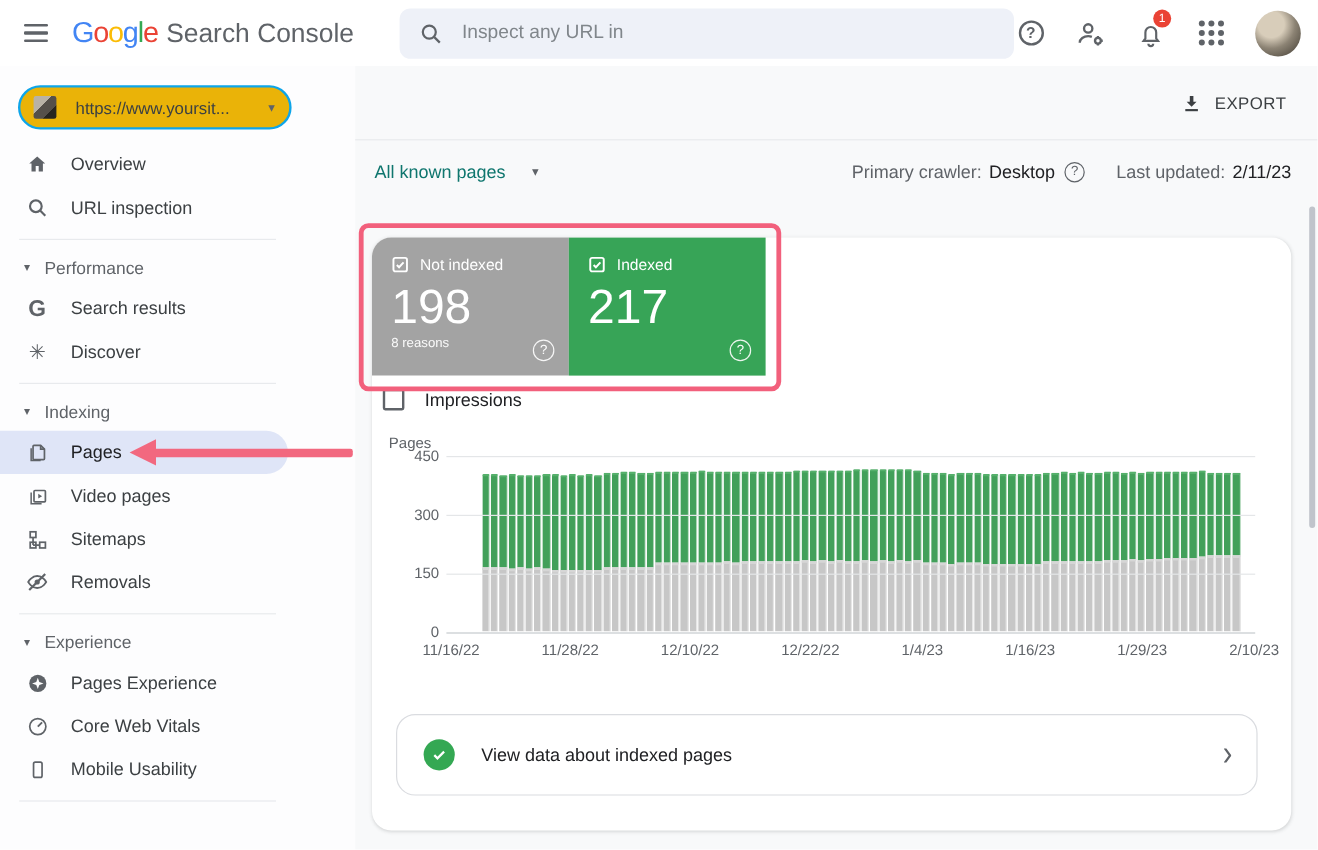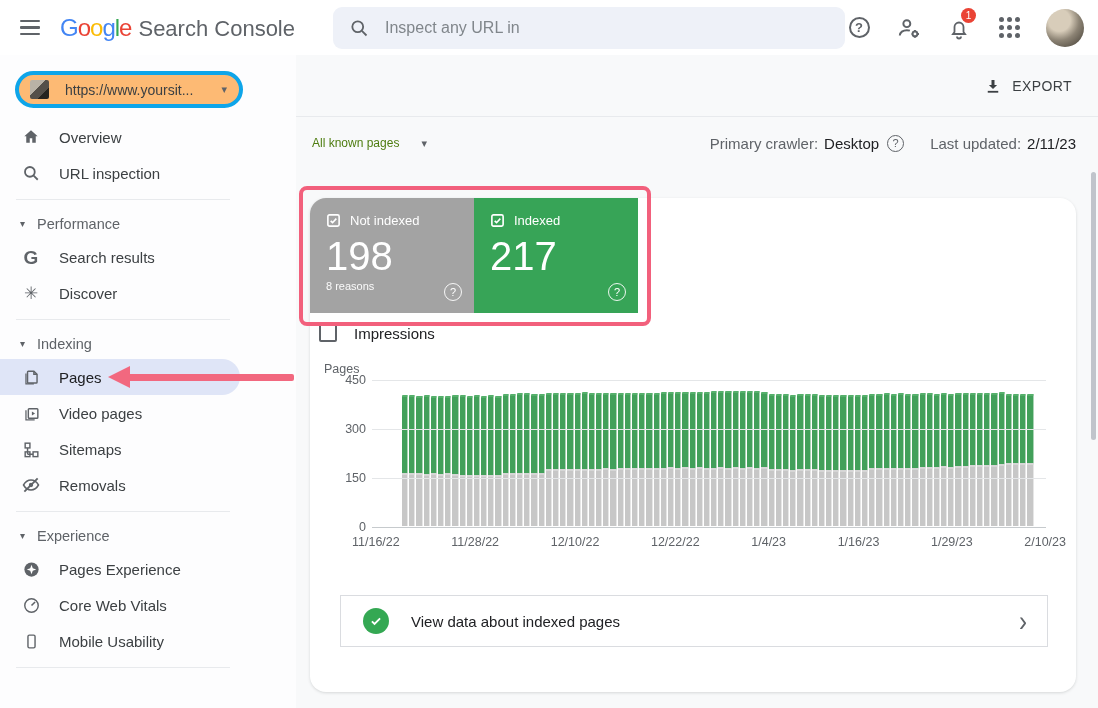--- a/index.html
+++ b/index.html
@@ -24,21 +24,21 @@
   .badge { position:absolute; top:-7px; right:-4px; min-width:15px; height:15px; background:#ea4335; color:#fff; border-radius:8px; font-size:10px; display:flex; align-items:center; justify-content:center; padding:0 3px; }
   .appsgrid { display:grid; grid-template-columns:repeat(3,5px); grid-template-rows:repeat(3,5px); gap:3px; }
   .appsgrid i { width:5px; height:5px; border-radius:50%; background:#5f6368; }
   .avatar { width:38px; height:38px; border-radius:50%; background:radial-gradient(circle at 35% 30%, #d8cdba 0 30%, #8c8374 55%, #3c372e 100%); cursor:pointer; }
 
   
   .body-row { flex:1; display:flex; min-height:0; }
 
   
   .sidebar { width:296px; flex:0 0 auto; padding-top:16px; background:#fdfdfe; }
-  .prop-pill { margin-left:15px; width:228px; height:37px; border:4px solid #0ea5e9; border-radius:20px; display:flex; align-items:center; padding:0 12px 0 11px; cursor:pointer; background:#fdba74; }
+  .prop-pill { margin-left:15px; width:228px; height:37px; border:2px solid #0ea5e9; border-radius:20px; display:flex; align-items:center; padding:0 12px 0 11px; cursor:pointer; background:#eab308; }
   .favicon { width:19px; height:19px; border-radius:2px; background:linear-gradient(135deg,#b9b2a6 0 40%,#55504a 40% 70%,#262420 70%); flex:0 0 auto; }
   .prop-url { font-size:14px; color:#3c4043; margin-left:16px; white-space:nowrap; overflow:hidden; }
   .prop-caret { margin-left:auto; color:#5f6368; font-size:11px; }
   .nav { margin-top:11px; }
   .nav-item { height:36px; display:flex; align-items:center; padding-left:20px; cursor:pointer; position:relative; }
   .nav-item .nicon { width:22px; display:flex; justify-content:center; color:#5f6368; }
   .nav-item .nlabel { margin-left:17px; font-size:15px; color:#3c4043; }
   .nav-item.active { width:240px; background:#dfe5f7; border-radius:0 20px 20px 0; }
   .nav-item.active .nlabel { color:#202124; font-weight:500; }
   .nav-divider { height:1px; background:#e8eaed; margin:8px 0 8px 16px; width:214px; }
@@ -49,21 +49,21 @@
   .star-glyph { font-size:17px; color:#5f6368; line-height:1; }
 
   
   .main { flex:1; background:#f8f9fa; display:flex; flex-direction:column; min-width:0; }
   .main-header { height:62px; display:flex; align-items:center; padding:0 26px 0 16px; border-bottom:1px solid #e8eaed; }
   .page-title { font-size:22px; color:#202124; font-weight:400; }
   .export-btn { margin-left:auto; display:flex; align-items:center; gap:10px; color:#3c4043; cursor:pointer; }
   .export-btn .elabel { font-size:14px; font-weight:500; letter-spacing:0.4px; }
   .filter-row { height:52px; display:flex; align-items:center; padding:0 22px 0 16px; }
   .filter-dd { display:flex; align-items:center; gap:22px; cursor:pointer; }
-  .filter-dd .flabel { font-size:12px; color:#4d7c0f; }
+  .filter-dd .flabel { font-size:15px; color:#0f766e; }
   .filter-dd .fcaret { color:#5f6368; font-size:11px; }
   .filter-right { margin-left:auto; display:flex; align-items:center; gap:26px; font-size:15px; }
   .crawler { display:flex; align-items:center; gap:6px; }
   .muted { color:#5f6368; }
   .dark { color:#202124; }
   .mini-q { width:17px; height:17px; border:1.5px solid #5f6368; border-radius:50%; color:#5f6368; font-size:11px; display:flex; align-items:center; justify-content:center; margin-left:2px; }
 
   
   .card { margin:29px 22px 16px 14px; background:#fff; border-radius:16px; box-shadow:0 1px 3px rgba(60,64,67,.18); height:494px; position:relative; }
   .summary-row { display:flex; width:328px; }
@@ -87,21 +87,21 @@
   .gridline.zero { background:#c6cacd; }
   .ytick { position:absolute; right:calc(100% - 8px); transform:translateY(-50%); font-size:12.5px; color:#5f6368; white-space:nowrap; }
   .bars { position:absolute; left:44px; right:13px; bottom:1px; top:0; display:flex; align-items:flex-end; gap:1px; }
   .bar { flex:1 1 0; display:flex; flex-direction:column; justify-content:flex-end; min-width:0; }
   .seg { width:100%; border-right:1px solid rgba(255,255,255,.55); }
   .seg.idx { background:#42a05a; border-top:2px solid #55b06b; border-radius:1px 1px 0 0; }
   .seg.nidx { background:#c7c7c7; border-top:2px solid #d6d6d6; }
   .xlabels { display:flex; justify-content:space-between; margin:8px 10px 0 28px; font-size:12.5px; color:#5f6368; }
 
   
-  .footer-link { margin:46px 28px 0 30px; height:52px; border:1px solid #dadce0; border-radius:0; display:flex; align-items:center; padding:0 20px 0 22px; cursor:pointer; background:#fff; }
+  .footer-link { margin:46px 28px 0 20px; height:68px; border:1px solid #dadce0; border-radius:16px; display:flex; align-items:center; padding:0 20px 0 22px; cursor:pointer; background:#fff; }
   .check-circle { width:26px; height:26px; border-radius:50%; background:#34a853; display:flex; align-items:center; justify-content:center; }
   .footer-msg { font-size:15px; color:#202124; margin-left:22px; }
   .chev { margin-left:auto; color:#5f6368; font-size:24px; line-height:1; transform:scaleY(1.25); }
 
   
   .anno-box { position:absolute; left:-11px; top:-12px; width:352px; height:140px; border:4px solid #f2607c; border-radius:8px; pointer-events:none; z-index:5; }
   .anno-arrow { position:absolute; left:108px; top:50%; transform:translateY(-50%); width:186px; height:22px; z-index:6; pointer-events:none; }
   .anno-arrow .shaft { position:absolute; left:20px; top:7.5px; right:0; height:7px; background:#f2687f; border-radius:2px; }
   .anno-arrow .head { position:absolute; left:0; top:0; width:0; height:0; border-top:11px solid transparent; border-bottom:11px solid transparent; border-right:22px solid #f2687f; }
 

